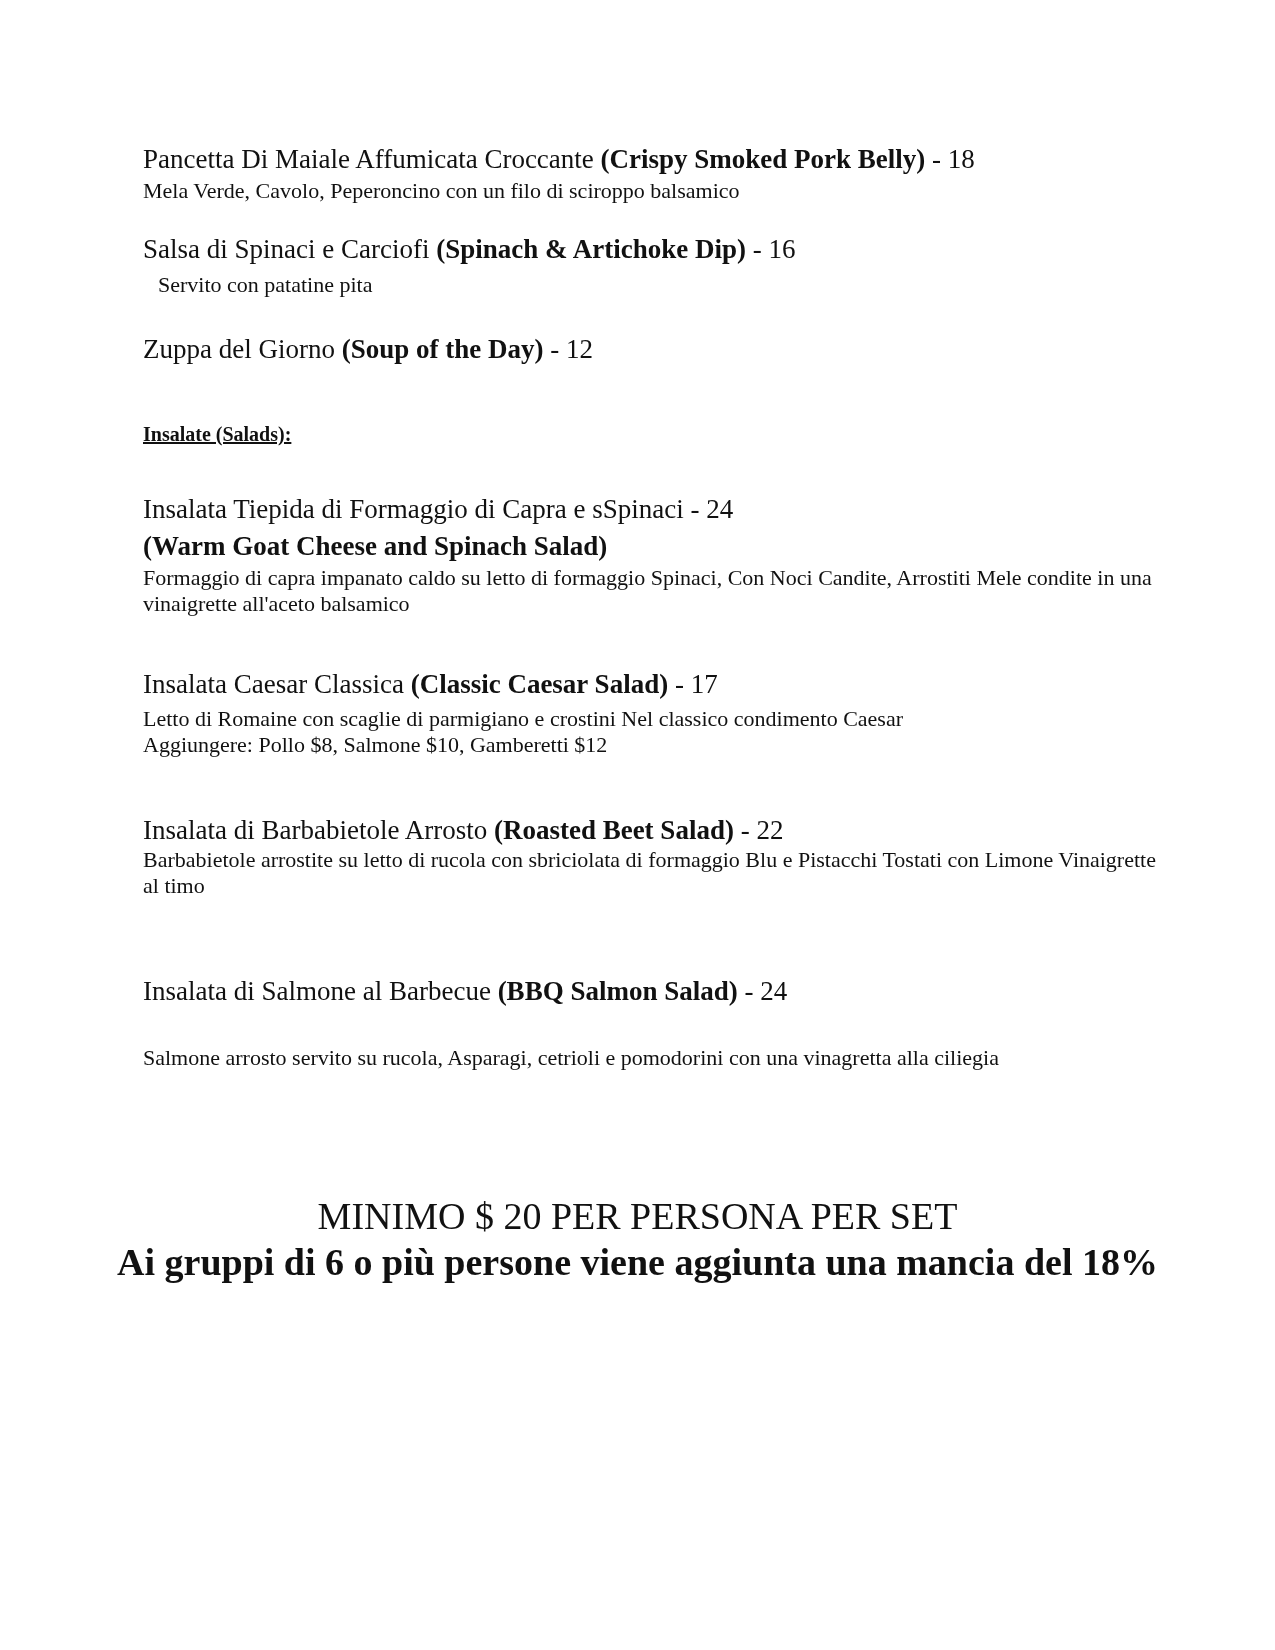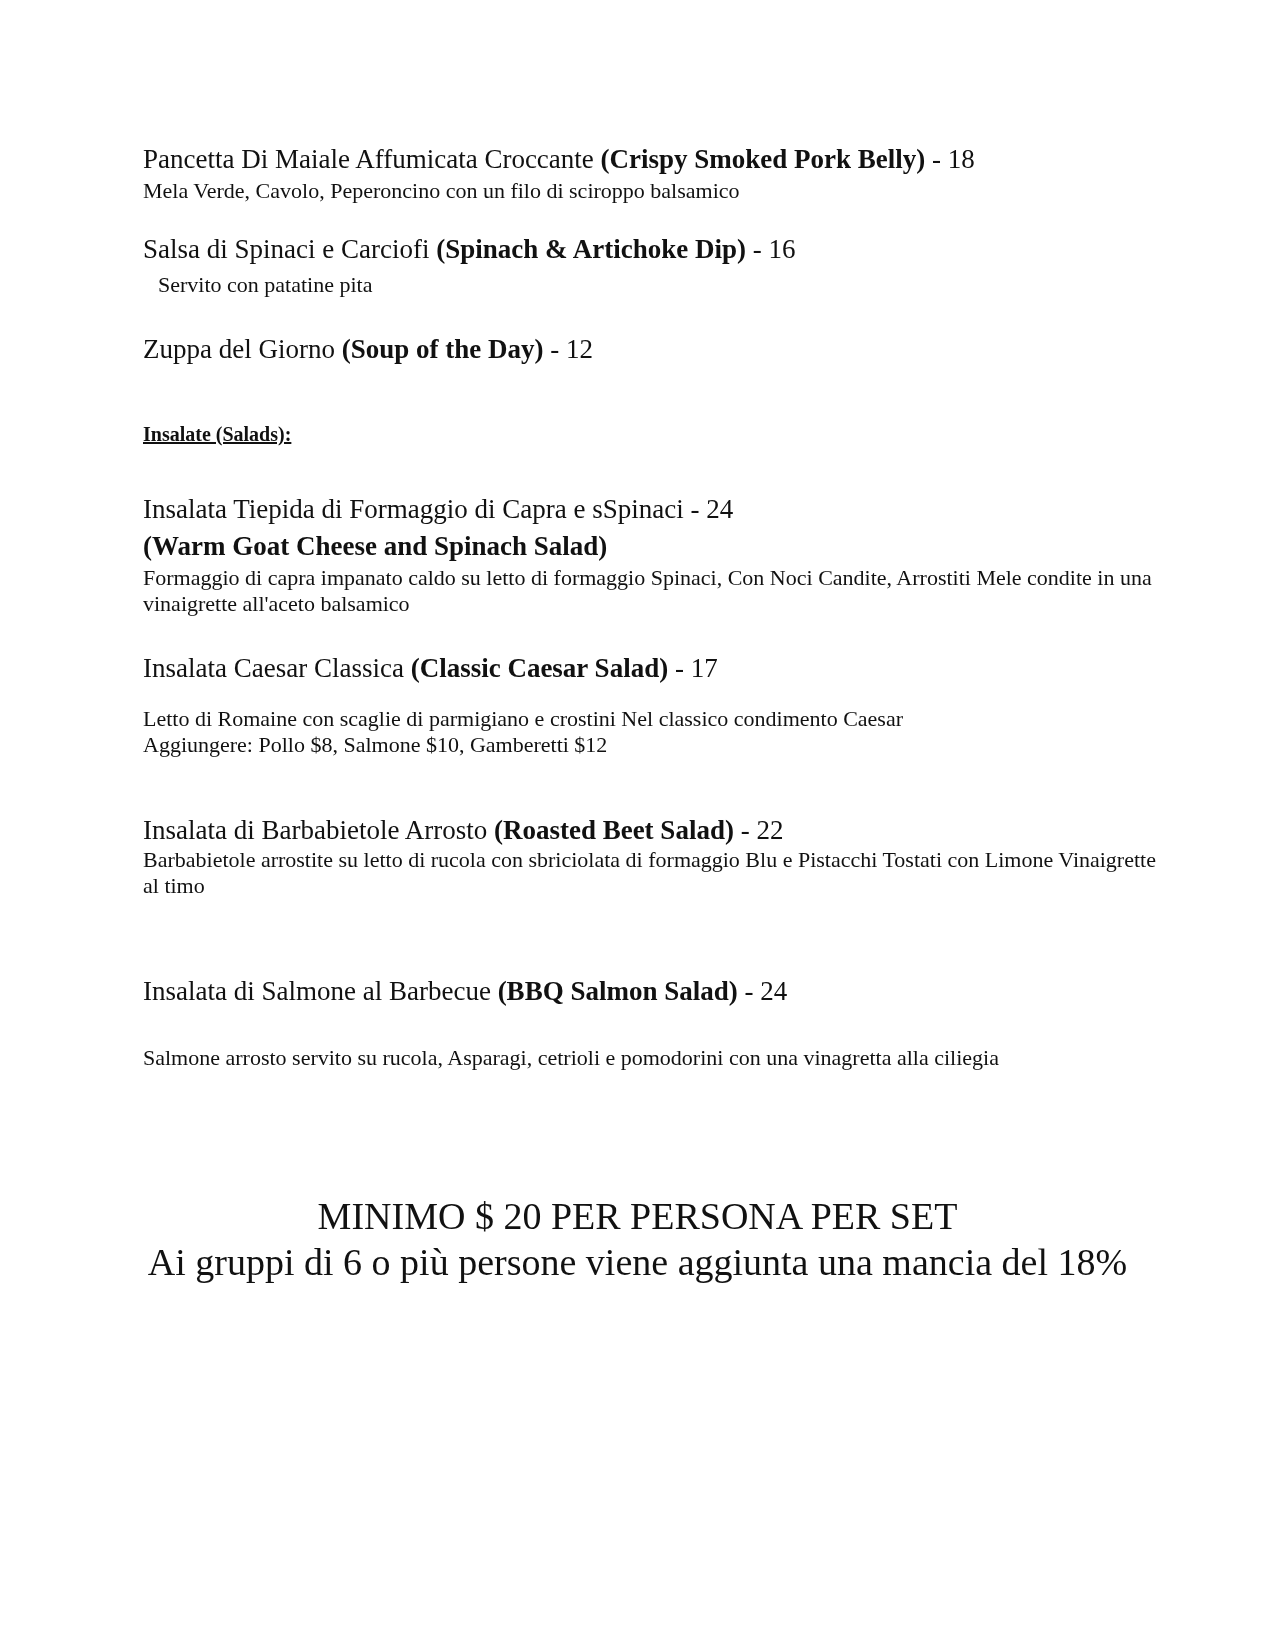--- a/index.html
+++ b/index.html
@@ -25,27 +25,27 @@
 
   <div class="abs title" style="left:143px;top:333px;"><span>Zuppa del Giorno </span><b>(Soup of the Day)</b><span> - 12</span></div>
 
   <div class="abs heading" style="left:143px;top:416px;">Insalate (Salads):</div>
 
   <div class="abs title" style="left:143px;top:493px;"><span>Insalata Tiepida di Formaggio di Capra e sSpinaci</span><span> - 24</span></div>
   <div class="abs title" style="left:143px;top:530px;font-weight:bold;">(Warm Goat Cheese and Spinach Salad)</div>
   <div class="abs desc" style="left:143px;top:565px;">Formaggio di capra impanato caldo su letto di formaggio Spinaci, Con Noci Candite, Arrostiti Mele condite in una</div>
   <div class="abs desc" style="left:143px;top:591px;">vinaigrette all'aceto balsamico</div>
 
-  <div class="abs title" style="left:143px;top:652px;"><span>Insalata Caesar Classica </span><b>(Classic Caesar Salad)</b><span> - 17</span></div>
+  <div class="abs title" style="left:143px;top:668px;"><span>Insalata Caesar Classica </span><b>(Classic Caesar Salad)</b><span> - 17</span></div>
   <div class="abs desc" style="left:143px;top:706px;">Letto di Romaine con scaglie di parmigiano e crostini Nel classico condimento Caesar</div>
   <div class="abs desc" style="left:143px;top:732px;text-align:right;">Aggiungere: Pollo $8, Salmone $10, Gamberetti $12</div>
 
   <div class="abs title" style="left:143px;top:814px;"><span>Insalata di Barbabietole Arrosto </span><b>(Roasted Beet Salad)</b><span> - 22</span></div>
   <div class="abs desc" style="left:143px;top:847px;">Barbabietole arrostite su letto di rucola con sbriciolata di formaggio Blu e Pistacchi Tostati con Limone Vinaigrette</div>
   <div class="abs desc" style="left:143px;top:873px;">al timo</div>
 
   <div class="abs title" style="left:143px;top:975px;"><span>Insalata di Salmone al Barbecue </span><b>(BBQ Salmon Salad)</b><span> - 24</span></div>
   <div class="abs desc" style="left:143px;top:1009px;margin-top:36px;">Salmone arrosto servito su rucola, Asparagi, cetrioli e pomodorini con una vinagretta alla ciliegia</div>
 
   <div class="abs footer" style="top:1193px;">MINIMO $ 20 PER PERSONA PER SET</div>
-  <div class="abs footer" style="top:1239px;">Ai gruppi di 6 o più persone viene aggiunta una mancia del 18%</div>
+  <div class="abs footer" style="top:1239px;font-weight:bold;">Ai gruppi di 6 o più persone viene aggiunta una mancia del 18%</div>
 
 </div>
 
 </body></html>

